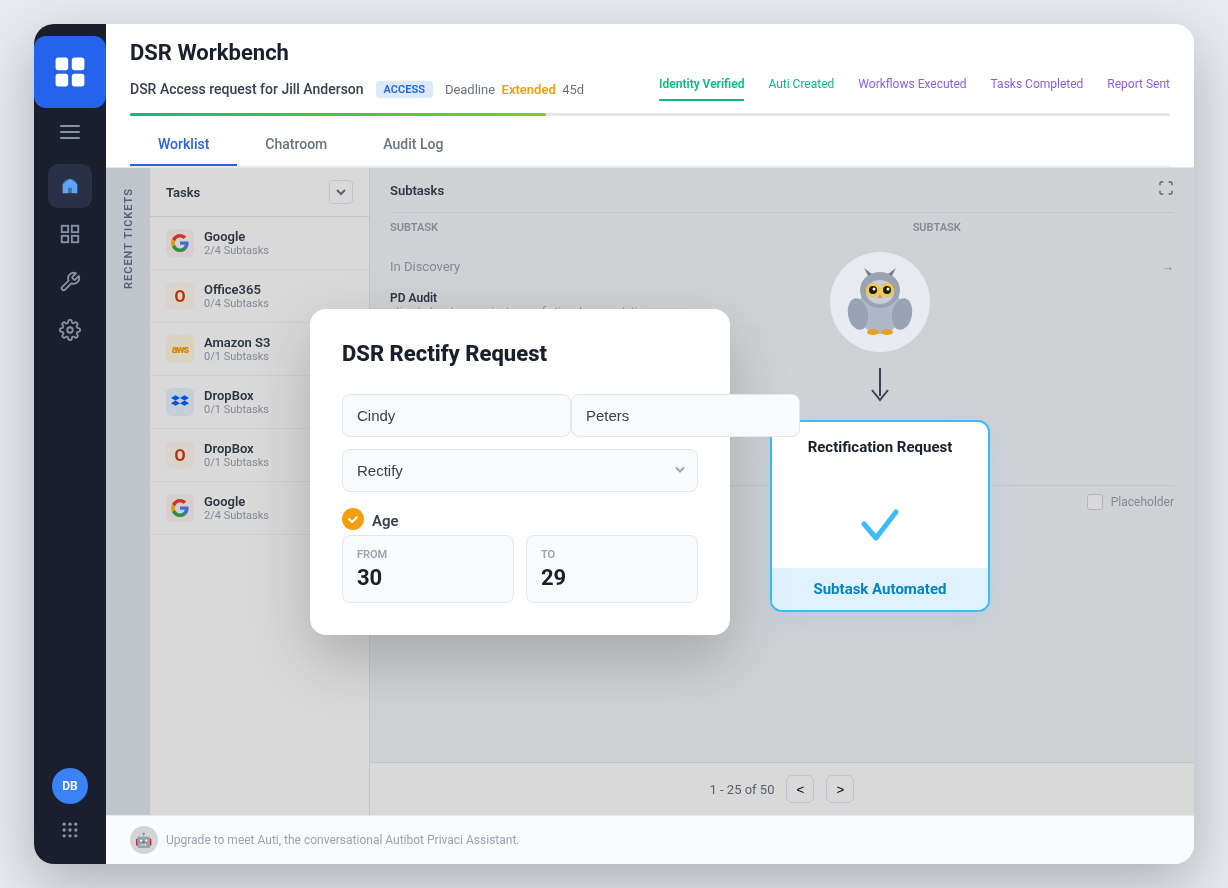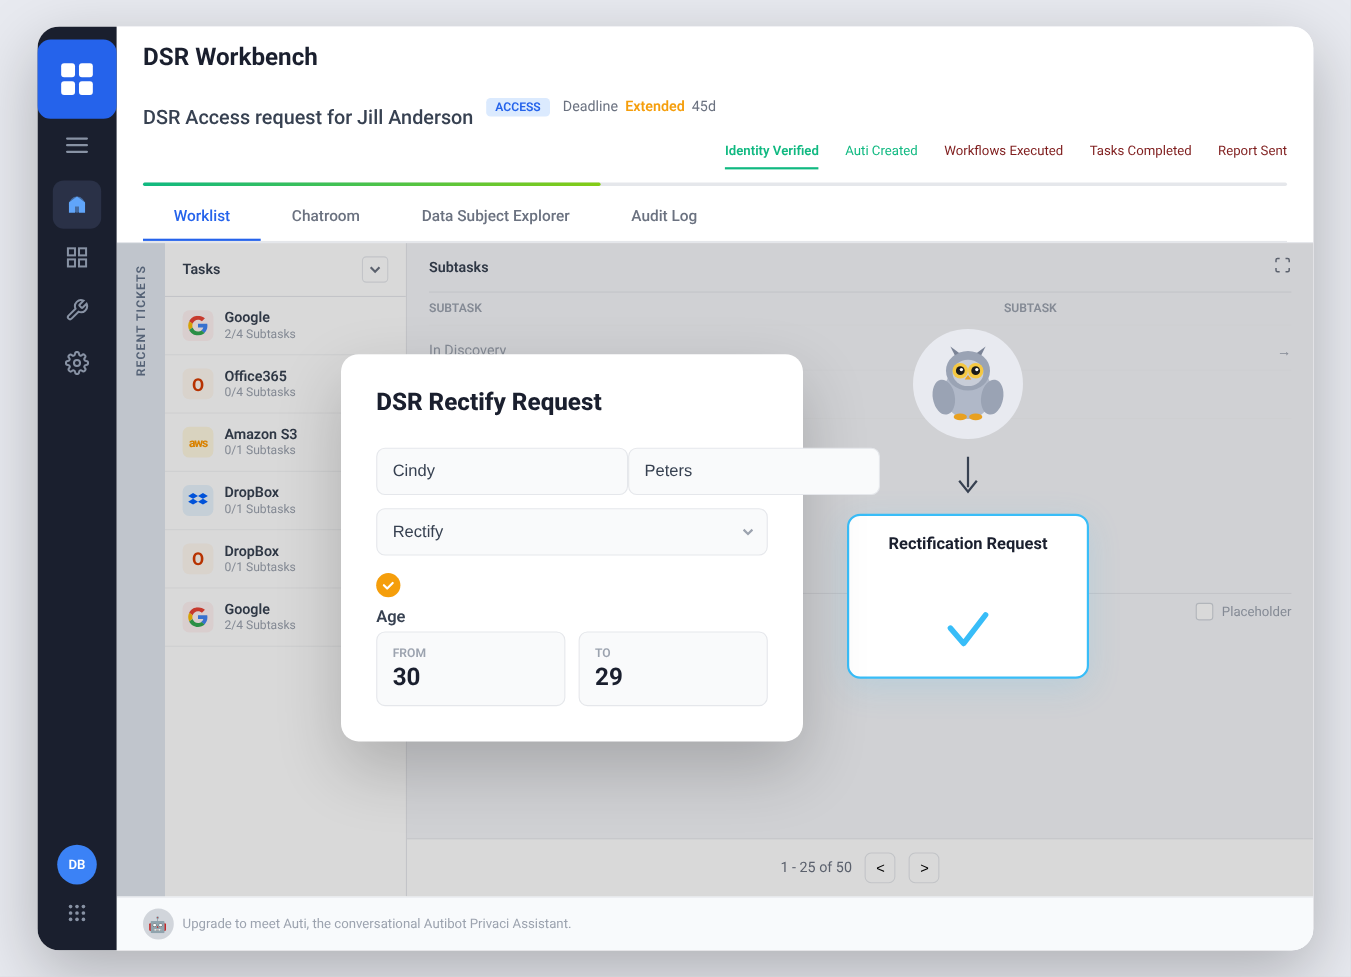--- a/index.html
+++ b/index.html
@@ -87,28 +87,28 @@
     }
     .top-bar {
       background: #fff; padding: 16px 24px 0 24px; border-bottom: 1px solid #e5e7eb; flex-shrink: 0;
     }
     .top-bar-title {
       font-size: 22px; font-weight: 700; color: #1a1f2e; margin-bottom: 12px;
     }
     .request-info {
       display: flex; align-items: center; gap: 12px; margin-bottom: 12px; flex-wrap: wrap;
     }
-    .request-title { font-size: 18px; color: #374151; font-weight: 500; margin-top: 20px; }
+    .request-title { font-size: 14px; color: #374151; font-weight: 500; }
     .badge-access {
       background: #dbeafe; color: #2563eb; font-size: 11px; font-weight: 600;
       padding: 2px 8px; border-radius: 4px; text-transform: uppercase;
     }
     .deadline-info { font-size: 13px; color: #6b7280; }
     .deadline-extended { color: #f59e0b; font-weight: 600; }
-    .progress-step { font-size: 12px; color: #7f1d1d; padding-bottom: 10px; position: relative; }
+    .progress-step { font-size: 12px; color: #8b5cf6; padding-bottom: 10px; position: relative; }
     .progress-step.active { color: #10b981; font-weight: 600; }
     .progress-step.done { color: #10b981; }
     .progress-step.active::after {
       content: ''; position: absolute; bottom: 0; left: 0; width: 100%; height: 2px;
       background: #10b981;
     }
     .tabs-row {
       display: flex; gap: 0; border-bottom: 1px solid #e5e7eb;
       background: #fff; padding: 0 0 0 0;
     }
@@ -205,22 +205,22 @@
     .modal-select {
       width: 100%; padding: 12px 40px 12px 14px; border: 1.5px solid #e5e7eb;
       border-radius: 8px; font-size: 15px; color: #374151; background: #f9fafb;
       appearance: none; cursor: pointer;
     }
     .modal-select-chevron {
       position: absolute; right: 12px; top: 50%; transform: translateY(-50%);
       color: #9ca3af; pointer-events: none;
     }
     .modal-section-label {
-      display: flex; align-items: flex-start; gap: 8px;
-      font-size: 15px; font-weight: 600; color: #374151; margin-bottom: 5px; flex-direction: column;
+      display: flex; align-items: flex-end; gap: 8px;
+      font-size: 15px; font-weight: 600; color: #374151; margin-bottom: 5px;
     }
     .check-badge {
       width: 22px; height: 22px; background: #f59e0b; border-radius: 50%;
       display: flex; align-items: center; justify-content: center;
     }
     .check-badge svg { width: 12px; height: 12px; fill: white; }
     .age-fields { display: flex; gap: 12px; }
     .age-field {
       flex: 1; border: 1.5px solid #e5e7eb; border-radius: 8px;
       padding: 12px 14px; background: #f9fafb;
@@ -367,21 +367,20 @@
         </div>
       </div>
 
       <div style="height:3px; background:#e5e7eb; border-radius:2px; margin-bottom:8px; position:relative;">
         <div style="width:40%; height:100%; background: linear-gradient(to right, #10b981, #84cc16); border-radius:2px;"></div>
       </div>
 
       <div class="tabs-row">
         <div class="tab active">Worklist</div>
         <div class="tab">Chatroom</div>
-        <div class="tab">Data Subject Explorer</div>
         <div class="tab">Audit Log</div>
       </div>
     </div>
 
     <div class="page-body">
 
       <div class="recent-tickets-panel">
         <span class="recent-tickets-label">Recent Tickets</span>
       </div>
 
@@ -598,20 +597,21 @@
 
           <div class="rectification-box" style="position:relative; transform:none; right:auto; top:auto;">
             <div class="rectification-header">Rectification Request</div>
             <div class="rectification-check-area">
               <div class="blue-check">
                 <svg viewBox="0 0 48 48" fill="none">
                   <path d="M8 24l12 14L40 12" stroke="#38bdf8" stroke-width="5" stroke-linecap="round" stroke-linejoin="round"></path>
                 </svg>
               </div>
             </div>
+            <div class="rectification-footer">Subtask Automated</div>
           </div>
         </div>
 
       </div>
     </div>
 
     <div class="upgrade-bar">
       <div class="upgrade-avatar">🤖</div>
       <span>Upgrade to meet Auti, the conversational Autibot Privaci Assistant.</span>
     </div>

